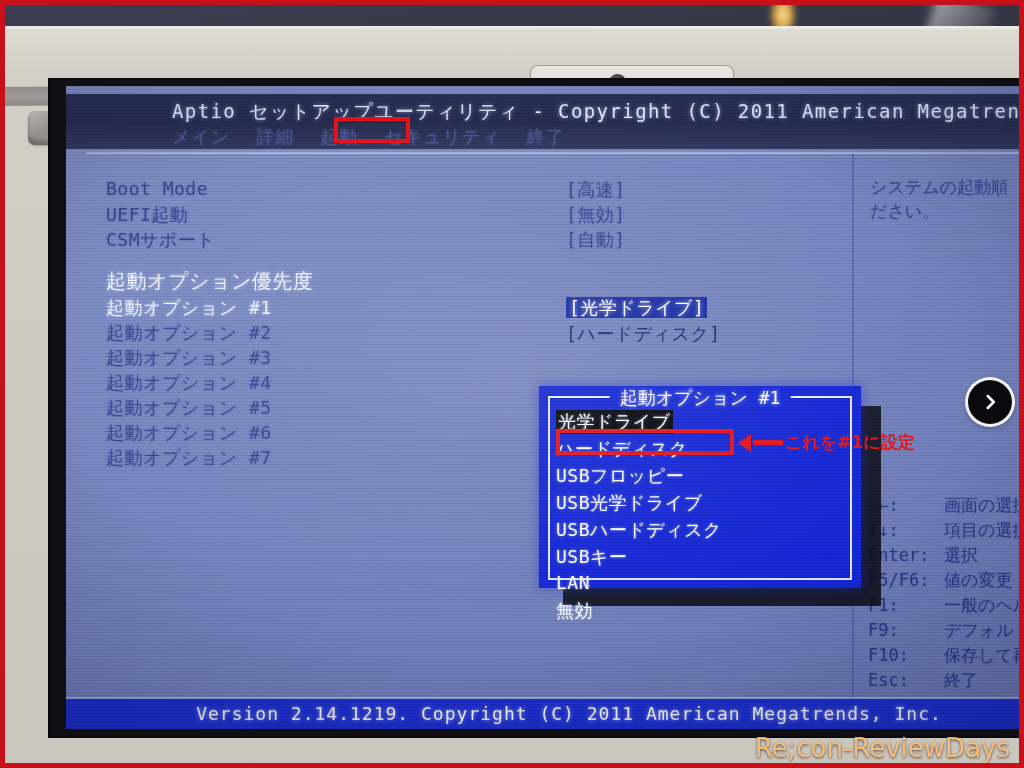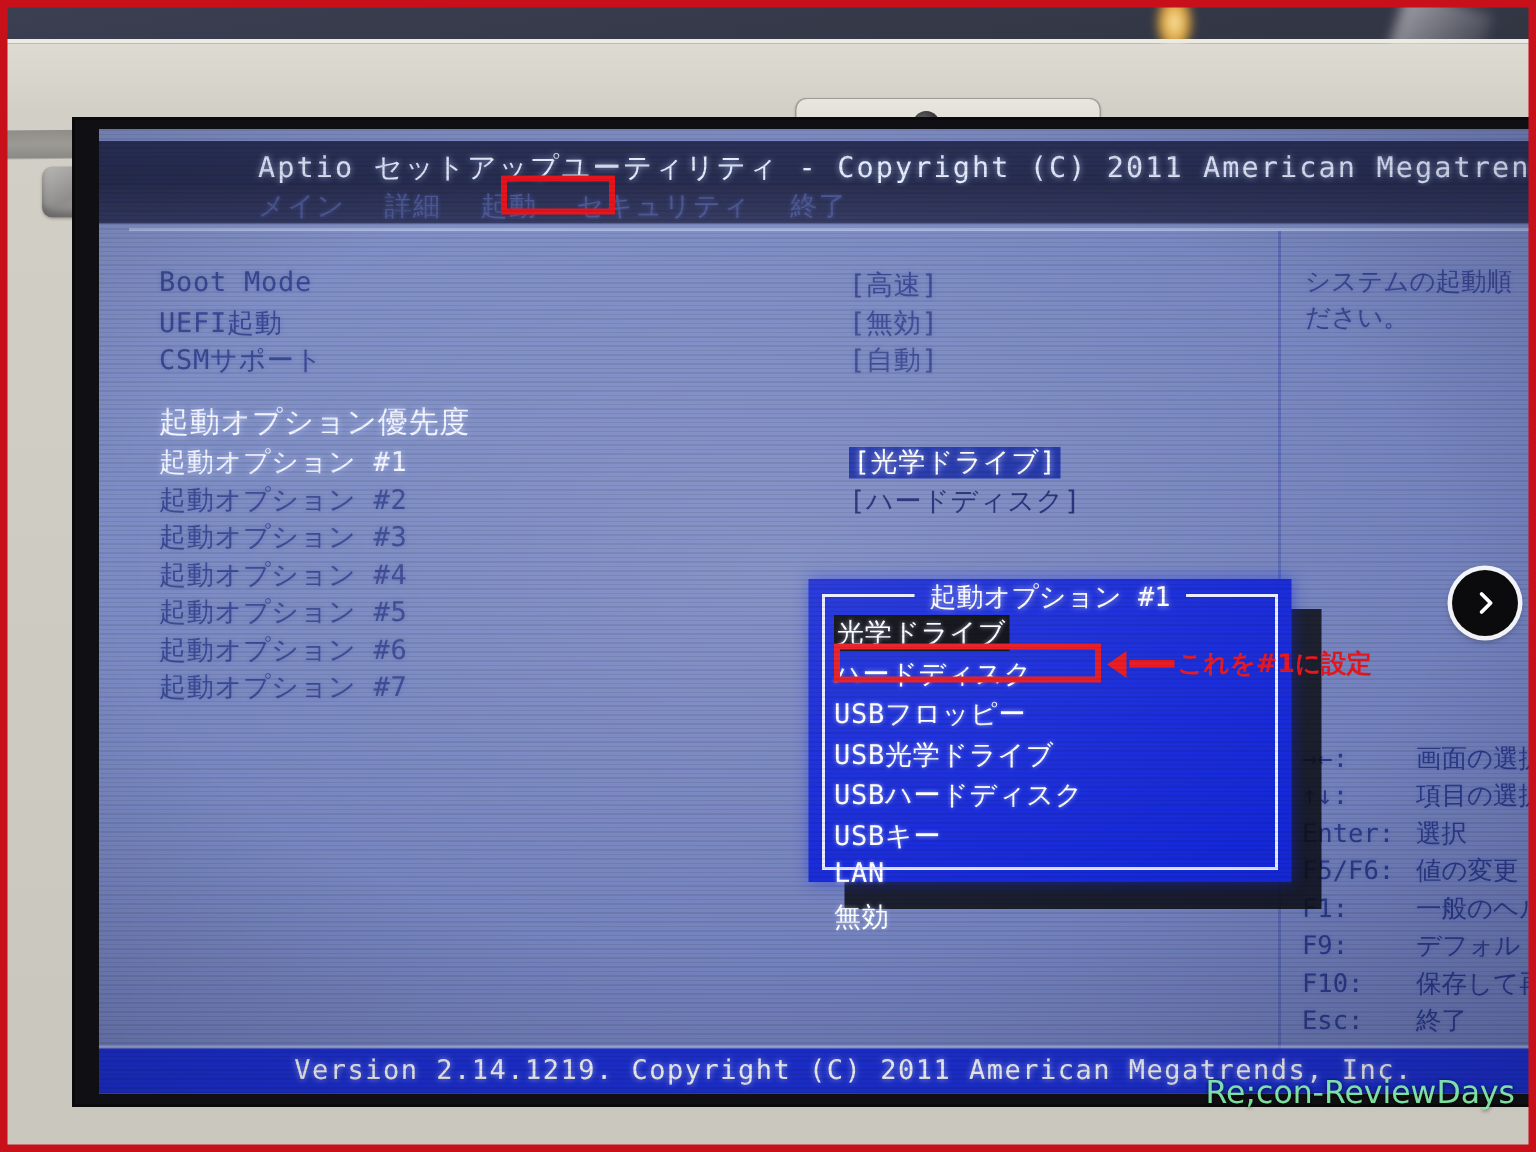--- a/index.html
+++ b/index.html
@@ -106,22 +106,22 @@
   
   #footline{position:absolute;left:0;bottom:30px;width:100%;height:2px;background:rgba(220,228,255,.45);}
   #footer{position:absolute;left:0;bottom:0;width:100%;height:30px;background:#1c2fd4;}
   #footer-text{position:absolute;left:50%;top:4px;transform:translateX(-50%);white-space:nowrap;
                color:#ffffff;font-size:18px;letter-spacing:1px;text-shadow:0 0 4px rgba(200,215,255,.8);}
 
   
   #nextbtn{position:absolute;left:968px;top:380px;width:44px;height:44px;border-radius:50%;
            background:#0b0b0d;box-shadow:0 0 0 3px rgba(255,255,255,.92), 0 2px 6px rgba(0,0,0,.55);
            display:flex;align-items:center;justify-content:center;z-index:55;}
-  #watermark{position:absolute;right:14px;bottom:28px;z-index:55;
-             color:#86efac;font-size:21px;opacity:.92;
+  #watermark{position:absolute;right:14px;bottom:5px;z-index:55;
+             color:#fdba74;font-size:26px;opacity:.92;
              font-family:"DejaVu Sans","Liberation Sans",sans-serif;
              text-shadow:0 1px 3px rgba(0,0,0,.7);}
 </style>
 </head>
 <body>
 
 <div id="photo">
 
   <div id="room">
     <div class="blur-lamp"></div>

